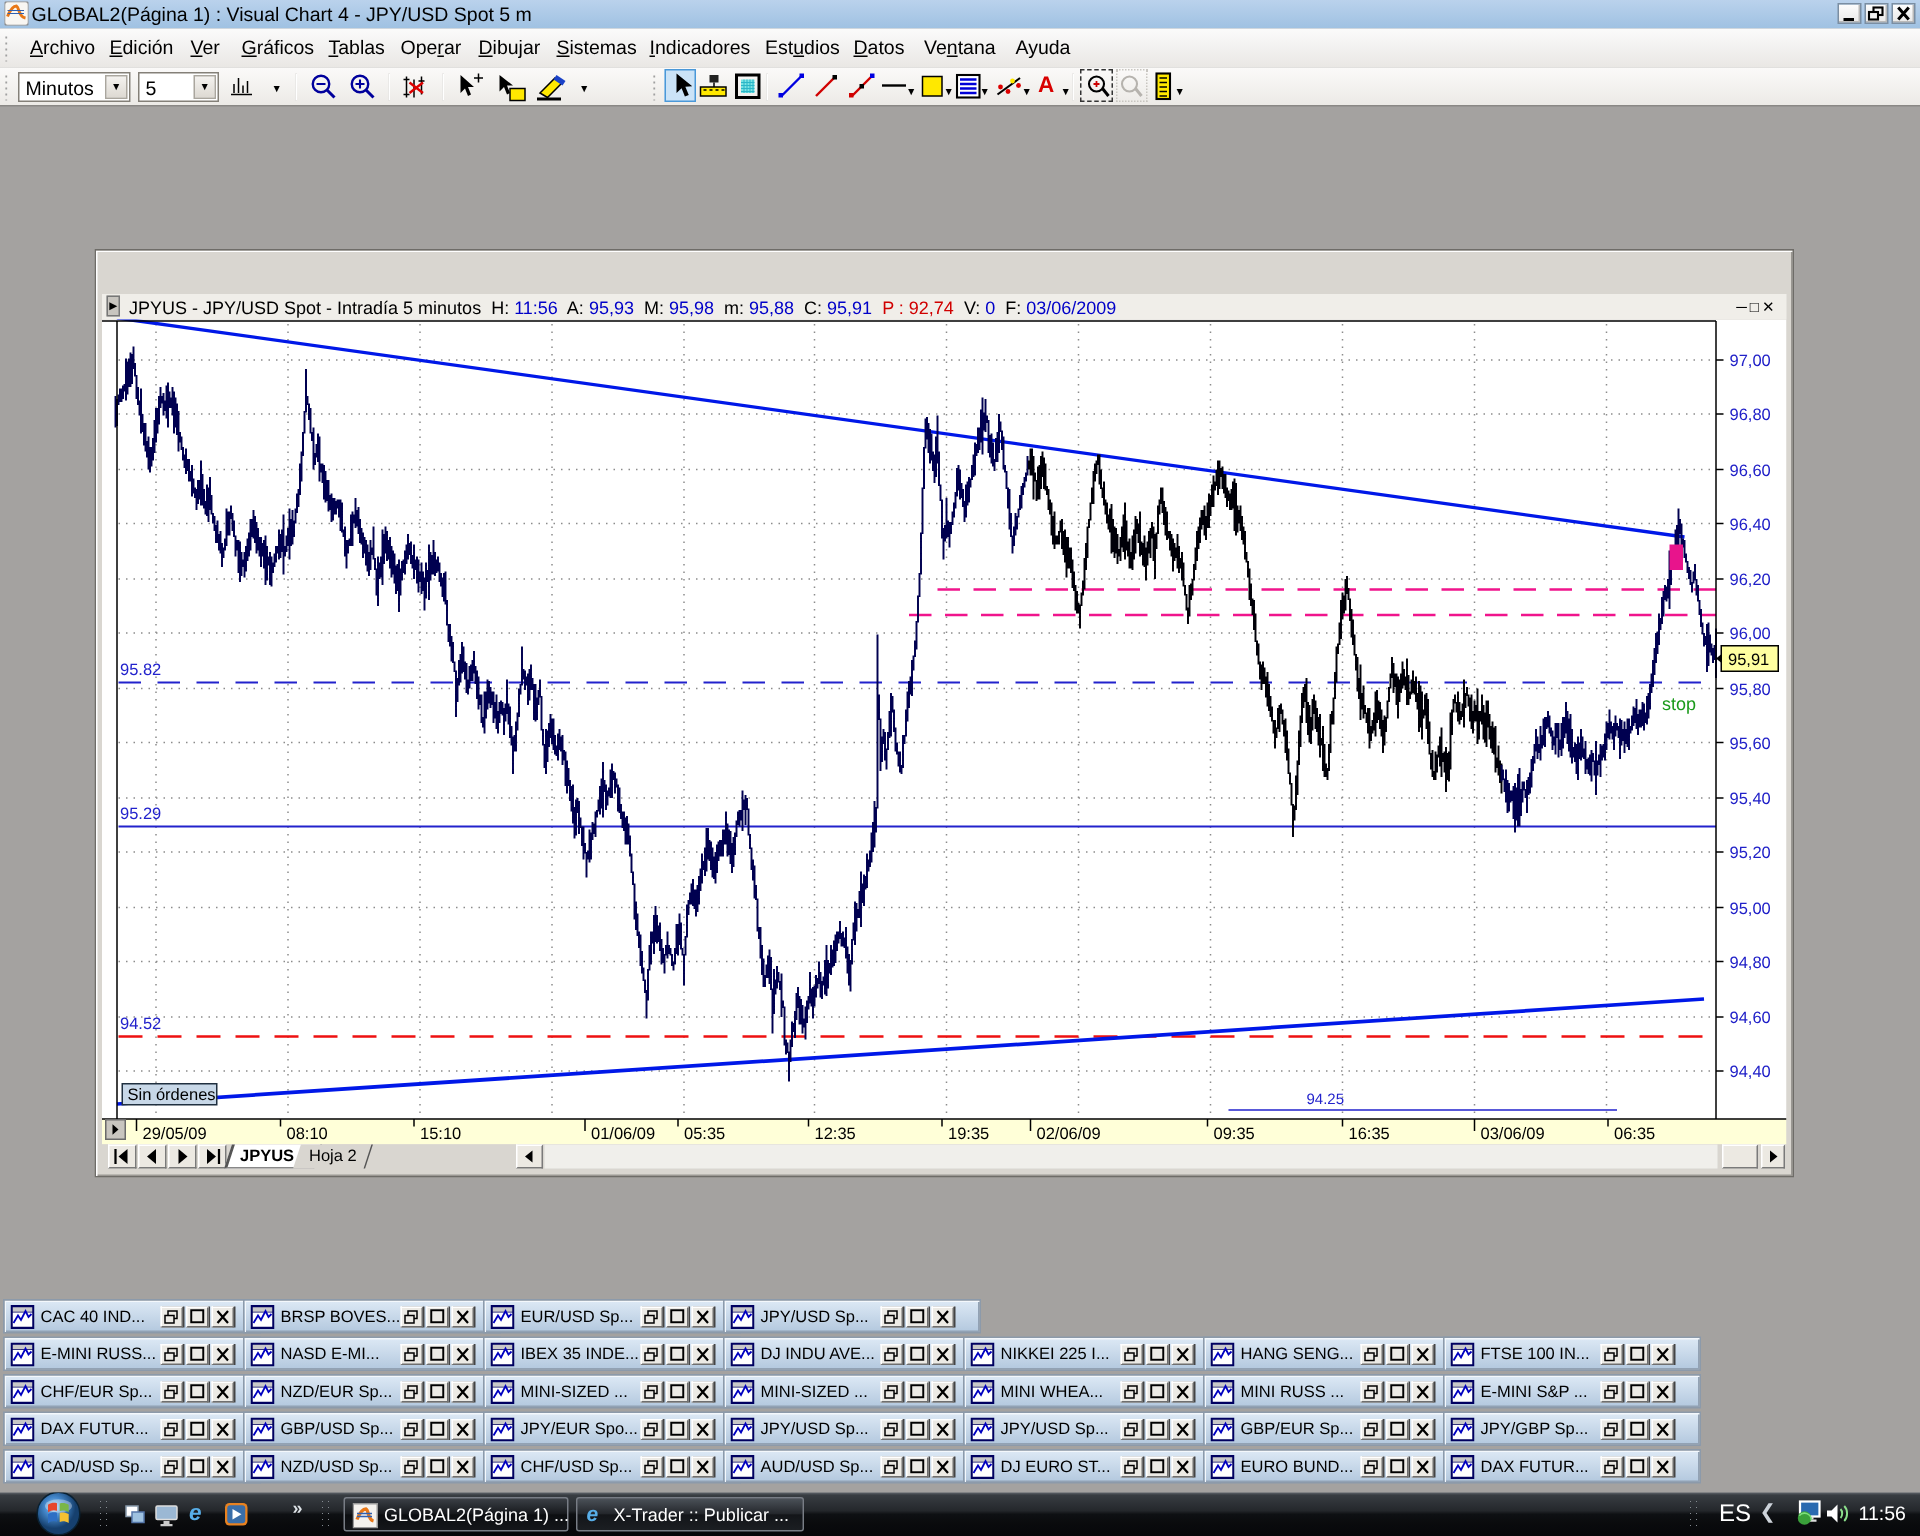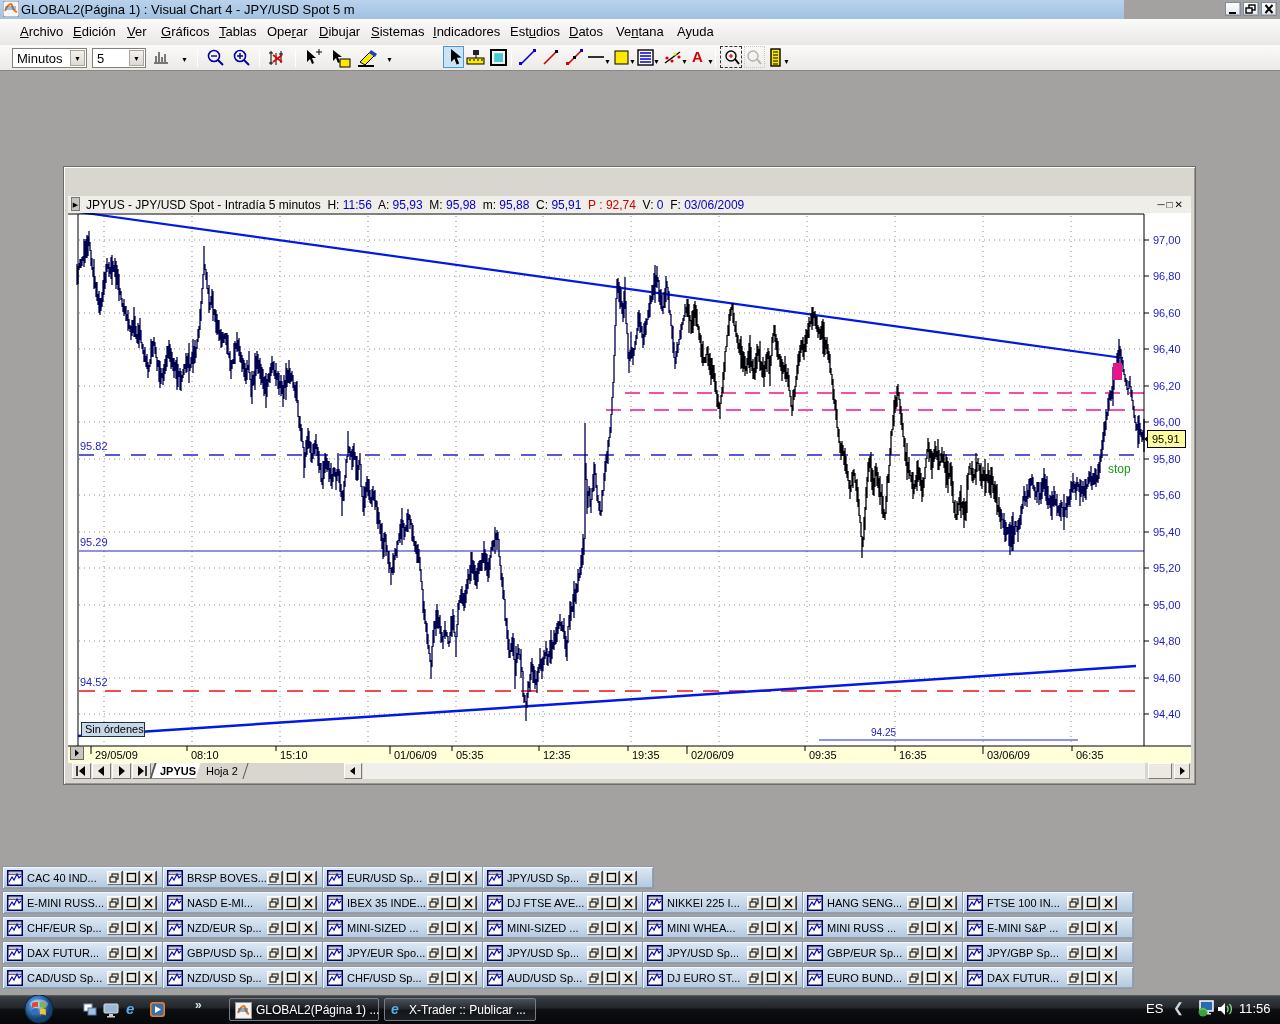--- a/index.html
+++ b/index.html
@@ -1,15 +1,15 @@
 <!DOCTYPE html>
 <html><head><meta charset="utf-8"><style>
 *{margin:0;padding:0;box-sizing:border-box}
 html,body{width:1280px;height:1024px;overflow:hidden;font-family:"Liberation Sans",sans-serif;background:#a4a2a0}
-#titlebar{position:absolute;left:0;top:0;width:1124px;height:19px;background:linear-gradient(#bad2ec,#9fc1e2);font-size:13px;color:#000}
+#titlebar{position:absolute;left:0;top:0;width:1280px;height:19px;background:linear-gradient(#bad2ec,#9fc1e2);font-size:13px;color:#000}
 #titlebar .txt{position:absolute;left:21px;top:2px}
 .tbtn{position:absolute;top:2px;width:16px;height:14px;background:linear-gradient(#fdfdfd,#e8e8e8);border:1px solid #7b8ea2;box-shadow:inset -1px -1px 0 #b9b9b9;font-size:10px;font-weight:bold;text-align:center;line-height:13px}
 #menubar{position:absolute;left:0;top:19px;width:1280px;height:26px;background:linear-gradient(#fbfbfb,#e9e7e4);font-size:13px}
 #menubar span{position:absolute;top:5px}
 #menubar u{text-decoration:underline}
 #toolbar{position:absolute;left:0;top:45px;width:1280px;height:26px;background:linear-gradient(#fbfaf9,#eceae6);border-bottom:1px solid #8a8885}
 .grip{position:absolute;width:3px;background:radial-gradient(circle 1px at 1px 2px,#9a9a9a 60%,transparent 61%) 0 0/3px 4px repeat-y}
 .combo{position:absolute;top:3px;height:20px;background:#fff;border:1px solid #848078;font-size:13px}
 .combo .cw{position:absolute;left:4px;top:2px}
 .combo .ca{position:absolute;right:1px;top:1px;bottom:1px;width:15px;background:linear-gradient(#f4f2ef,#ddd9d2);border:1px solid #aaa69e;font-size:7px;text-align:center;line-height:16px;color:#000}
@@ -28,21 +28,21 @@
 .navb{position:absolute;top:0px;width:19px;height:16px;background:#ece9e2;border:1px solid;border-color:#fff #7a7a7a #7a7a7a #fff;text-align:center;line-height:15px;font-size:8px;color:#000}
 
 .mini{position:absolute;width:172px;height:23px;background:linear-gradient(#dde9f5,#b3c8de);border:1px solid #8c9aaa;box-shadow:inset 1px 1px 0 #f4f8fc,inset -1px -1px 0 #92a2b4;font-size:11px}
 .mini .mt{position:absolute;left:24px;top:5px;color:#000;white-space:nowrap}
 .mini .ic{position:absolute;left:4px;top:3px}
 .mbtn{position:absolute;top:4px;width:15px;height:14px;background:#eceae5;border:1px solid;border-color:#fff #6f6f6f #6f6f6f #fff;box-shadow:1px 0 0 #444}
 
 #taskbar{position:absolute;left:0;top:995px;width:1280px;height:29px;background:linear-gradient(#60666c 0%,#383d42 6%,#24272b 42%,#0e1013 50%,#0a0b0d 70%,#06070a 100%)}
 .taskbtn{position:absolute;top:3px;height:23px;border:1px solid #787d85;border-radius:2px;background:linear-gradient(#4b5158,#24272c 48%,#131519 52%,#1b1e22);color:#fff;font-size:12px}
 .taskbtn .tt{position:absolute;left:26px;top:4px;white-space:nowrap}
-.trayt{position:absolute;color:#fff;font-size:13px}
+.trayt{position:absolute;color:#fff;font-size:16px}
 </style></head>
 <body>
 <div id="titlebar">
  <svg style="position:absolute;left:3px;top:1px" width="16" height="16" viewBox="0 0 16 16">
       <rect width="16" height="16" rx="2" fill="#f8f6f2" stroke="#888"></rect>
       <path d="M2 10c2-5 4-7 6-7 2 1 1 7 6 8" stroke="#e87818" stroke-width="2" fill="none"></path>
       <path d="M2 6h11M2 8h11" stroke="#3060b0" stroke-width=".8"></path>
     </svg>
     <span class="txt">GLOBAL2(Página 1) : Visual Chart 4 - JPY/USD Spot 5 m</span>
  <div class="tbtn" style="left:1225px"><svg width="14" height="12" viewBox="0 0 14 12">
@@ -423,21 +423,21 @@
             <path d="M3 2l7 8M10 2l-7 8" stroke="#000" stroke-width="1.5"></path>
           </svg></div>
       </div>
       <div class="mini" style="left:482px;top:819px">
         <svg class="ic" width="16" height="16" viewBox="0 0 16 16">
           <rect x="0" y="0" width="16" height="16" fill="#000060"></rect>
           <rect x="1.5" y="1.5" width="13" height="3" fill="#c8c8c8"></rect>
           <rect x="1.5" y="5" width="13" height="9.5" fill="#fff"></rect>
           <path d="M2 12l3-5 2 3 3-6 2 4 2-2" stroke="#0000c0" fill="none" stroke-width="1.2"></path>
         </svg>
-        <span class="mt">DJ FTSE AVE...</span>
+        <span class="mt">DJ INDU AVE...</span>
         <div class="mbtn" style="left:104px"><svg width="13" height="12" viewBox="0 0 13 12">
             <rect x="4" y="2" width="6" height="5" fill="none" stroke="#000"></rect>
             <rect x="2" y="5" width="6" height="5" fill="#eceae5" stroke="#000"></rect>
           </svg></div>
         <div class="mbtn" style="left:121px"><svg width="13" height="12" viewBox="0 0 13 12">
             <rect x="2.5" y="1.5" width="8" height="8" fill="none" stroke="#000" stroke-width="1.3"></rect>
           </svg></div>
         <div class="mbtn" style="left:138px"><svg width="13" height="12" viewBox="0 0 13 12">
             <path d="M3 2l7 8M10 2l-7 8" stroke="#000" stroke-width="1.5"></path>
           </svg></div>

